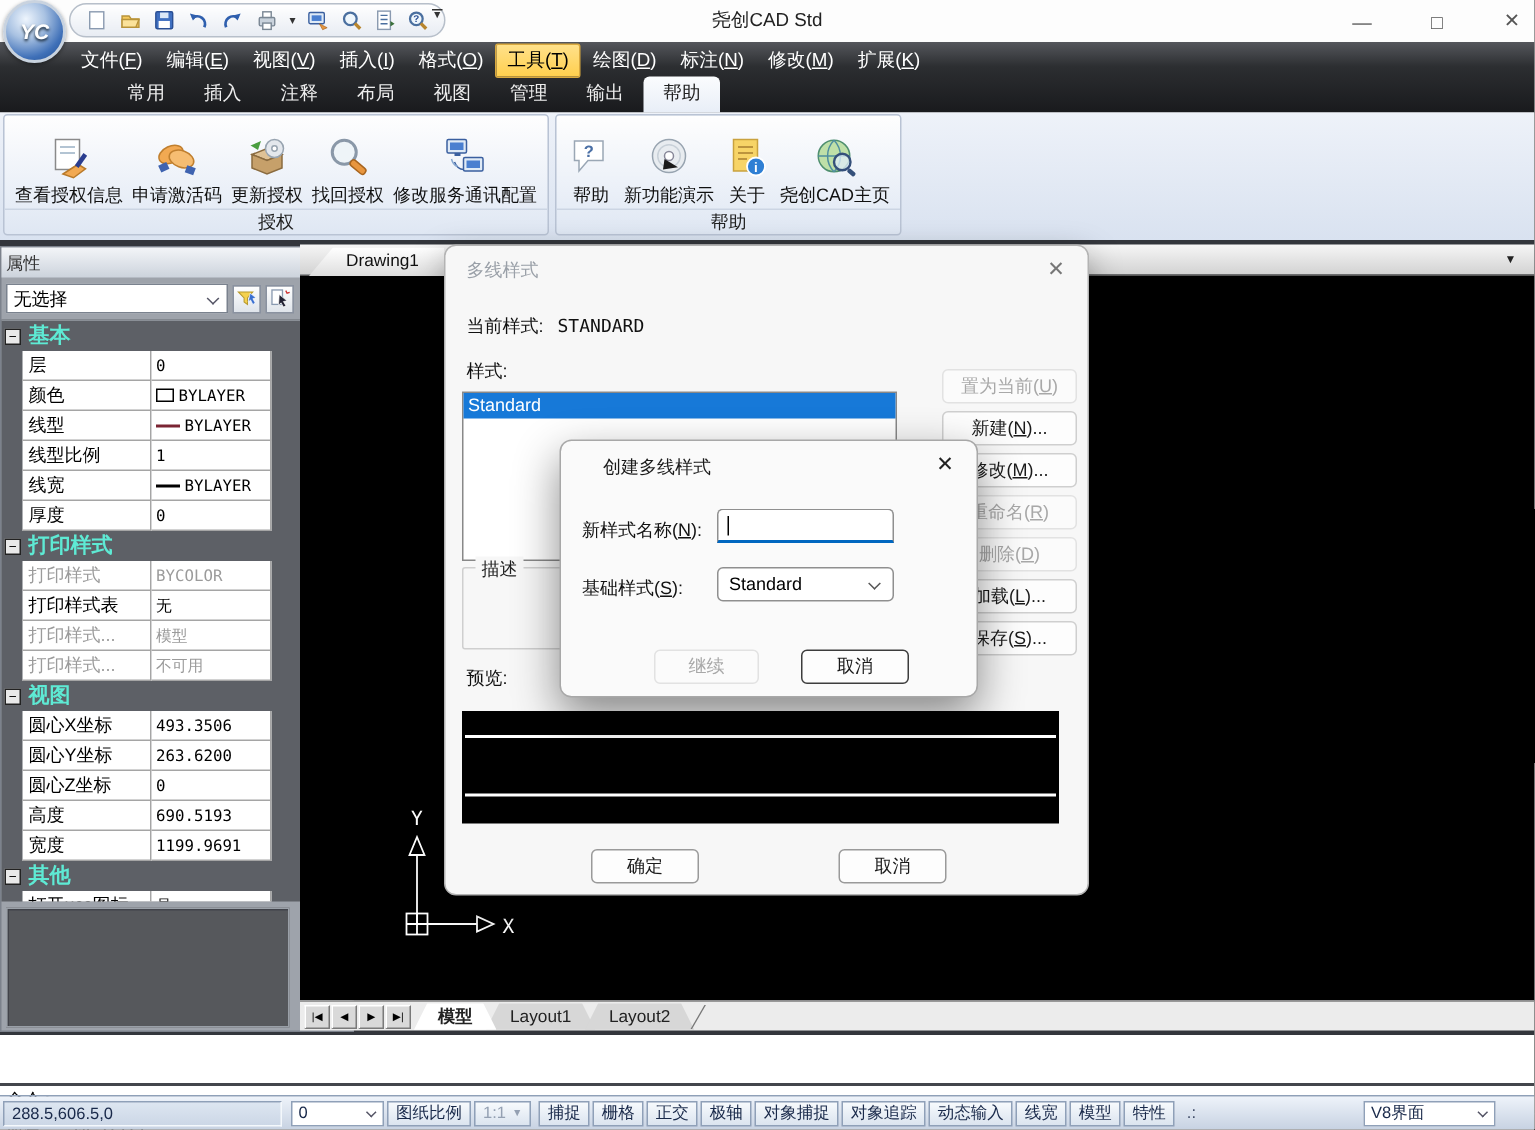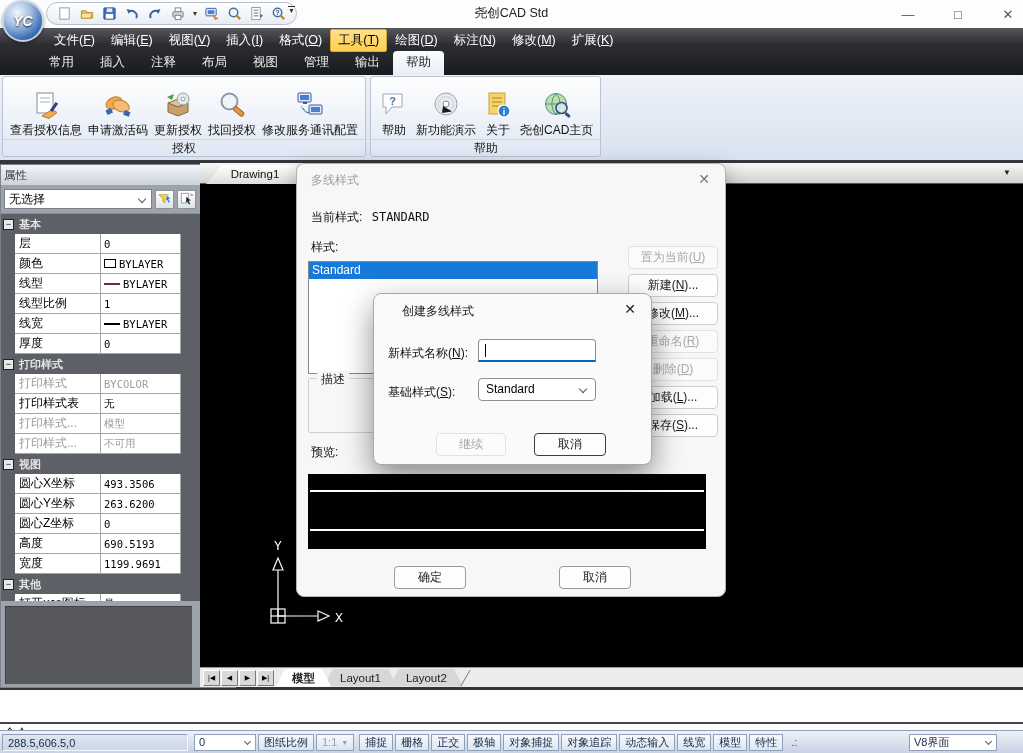--- a/index.html
+++ b/index.html
@@ -32,21 +32,21 @@
   .winctl span { color:#555; font-size:13px; width:18px; text-align:center; cursor:default; }
 
   
   .darkband { position:absolute; left:0; top:28px; width:1023px; height:47px;
     background:linear-gradient(180deg,#55575c 0%,#2c2e31 35%,#191a1d 100%); }
   .menubar { position:absolute; left:0; top:28px; width:1023px; height:24px; display:flex; align-items:center; padding-left:46px; }
   .menu-item { color:#fff; font-size:12.5px; padding:3px 8px; white-space:nowrap; cursor:default; }
   .menu-item u { text-decoration:underline; }
   .menu-item.hl { background:linear-gradient(#ffeча,#ffd95e); background:linear-gradient(#ffe18a,#ffcf4e);
     color:#000; border:1px solid #d9a93f; border-radius:2px; padding:2px 7px; }
-  .ribbontabs { position:absolute; left:0; top:52px; width:1023px; height:23px; display:flex; align-items:flex-end; padding-left:36px; }
+  .ribbontabs { position:absolute; left:0; top:52px; width:1023px; height:23px; display:flex; align-items:flex-end; padding-left:72px; }
   .rtab { color:#eee; font-size:12.5px; padding:3px 13px 4px; white-space:nowrap; cursor:default; }
   .rtab.active { background:linear-gradient(#fbfcfe,#e8eef7); color:#222; border-radius:4px 4px 0 0; }
 
   
   .ribbon { position:absolute; left:0; top:75px; width:1023px; height:85px;
     background:linear-gradient(#eef2f9,#d9e2f0); display:flex; align-items:stretch; padding:1px 0 2px 2px; gap:4px; }
   .rgroup { border:1px solid #b9c3d4; border-radius:3px; height:81px;
     background:linear-gradient(#fefefe,#ebf0f8 62%,#dfe7f3); display:flex; flex-direction:column; }
   .rgroup .items { flex:1; display:flex; align-items:flex-end; padding:2px 4px 1px; }
   .ritem { display:flex; flex-direction:column; align-items:center; padding:0 3px; cursor:default; }
@@ -62,21 +62,21 @@
   .prop-header { height:20px; background:linear-gradient(#f3f5f8,#ccd3dc); display:flex; align-items:center; padding:0 3px; }
   .prop-header .ptitle { flex:1; font-size:11.5px; color:#333; }
   .prop-header .hicon { width:14px; height:14px; margin-left:3px; color:#556; font-size:10px; display:flex; align-items:center; justify-content:center; cursor:default; }
   .prop-combo-row { height:28px; display:flex; align-items:center; padding:0 3px; gap:3px; }
   .prop-combo { width:148px; height:20px; background:#fff; border:1px solid #7a828e; font-size:12px; line-height:18px; padding-left:4px; position:relative; cursor:default; }
   .chev { position:absolute; right:6px; top:6px; width:6px; height:6px; border-right:1.3px solid #556; border-bottom:1.3px solid #556; transform:rotate(45deg); }
   .prop-tool { width:19px; height:19px; border:1px solid #8a92a0; background:linear-gradient(#fff,#dfe4ea); display:flex; align-items:center; justify-content:center; cursor:default; }
   .prop-grid { position:relative; height:388px; background:#5d6066; overflow:hidden; border-top:1px solid #8a8f96; }
   .psec { height:20px; display:flex; align-items:center; }
   .psec .box { width:11px; height:11px; background:#e9e9e9; border:1px solid #222; margin:0 5px 0 2px; font-size:9px; line-height:9px; text-align:center; color:#000; cursor:default; }
-  .psec .stitle { color:#e5e5e5; font-weight:bold; font-size:11px; }
+  .psec .stitle { color:#5eead4; font-weight:bold; font-size:14px; }
   .prow { height:20px; display:flex; margin-left:14px; width:166px; }
   .prow .plabel { width:86px; background:#fff; border-right:1px solid #a5a5a5; border-bottom:1px solid #a5a5a5;
     font-size:12px; line-height:19px; padding-left:4px; white-space:nowrap; overflow:hidden; }
   .prow .pvalue { width:80px; background:#fff; border-right:1px solid #a5a5a5; border-bottom:1px solid #a5a5a5;
     font-family:"DejaVu Sans Mono",monospace; font-size:10.5px; display:flex; align-items:center; gap:3px; padding-left:3px; white-space:nowrap; overflow:hidden; cursor:default; }
   .prow.dis .plabel, .prow.dis .pvalue { color:#9b9b9b; }
   .sw-color { width:12px; height:9px; border:1px solid #000; background:#fff; flex:none; }
   .sw-linetype { width:16px; height:0; border-top:2px solid #7a2433; flex:none; }
   .sw-lineweight { width:16px; height:0; border-top:2px solid #000; flex:none; }
   .prop-bottom { position:absolute; left:3px; top:440px; width:189px; height:80px; background:#56585c; border:1px solid #9aa0a8; box-shadow:inset 1px 1px 0 #41434a; }

